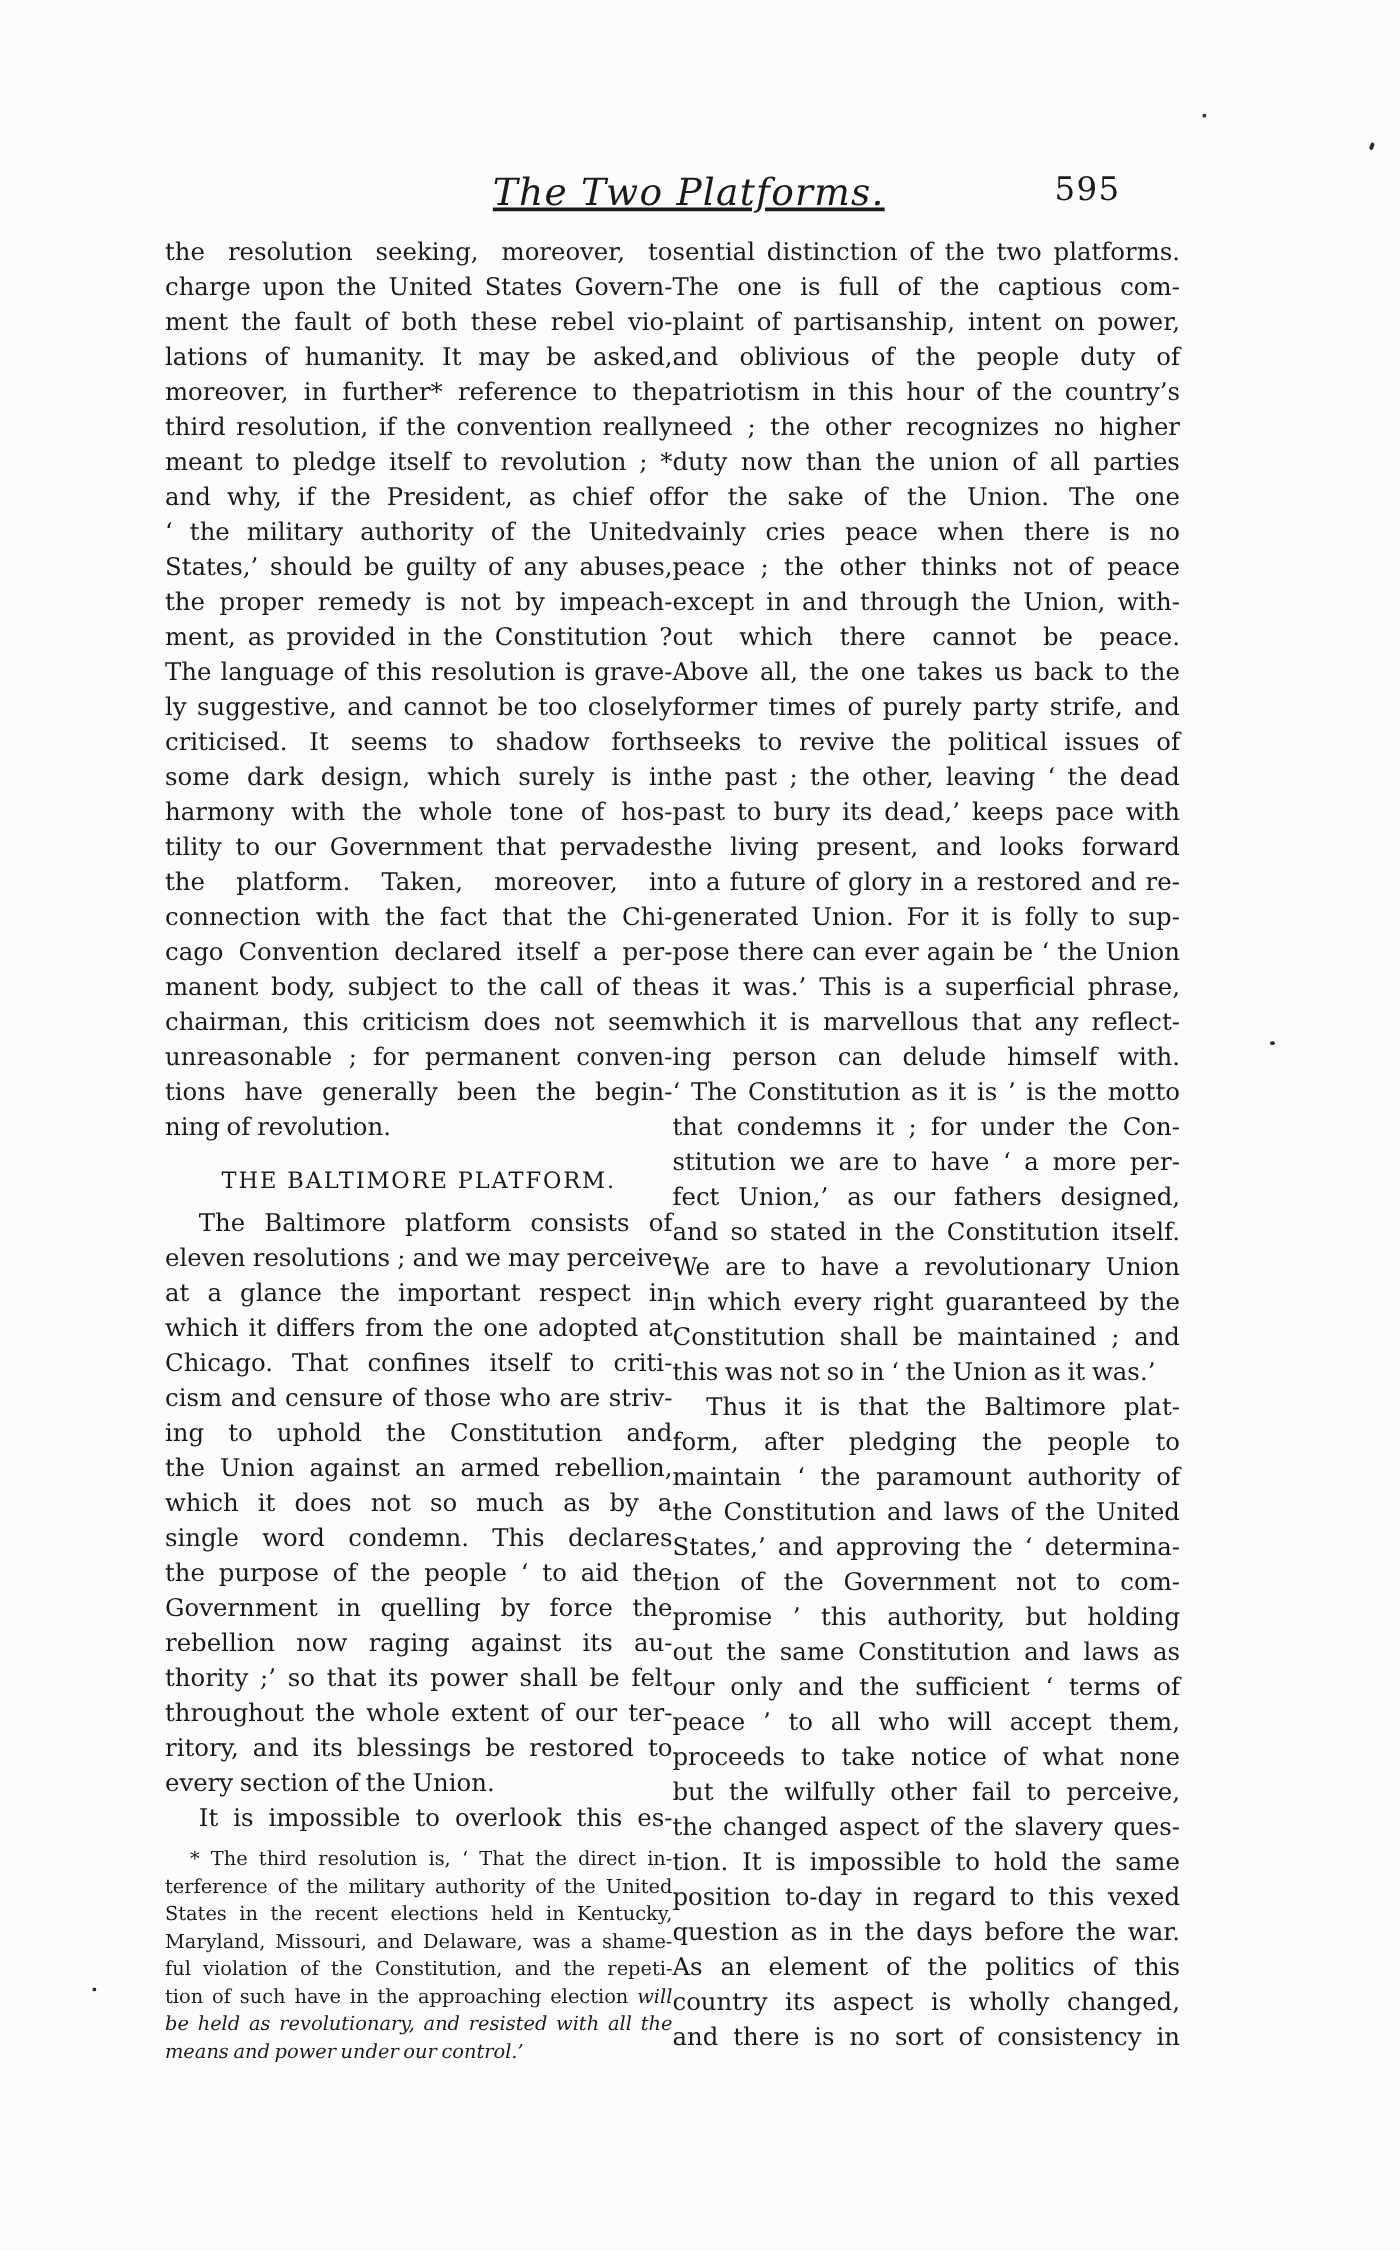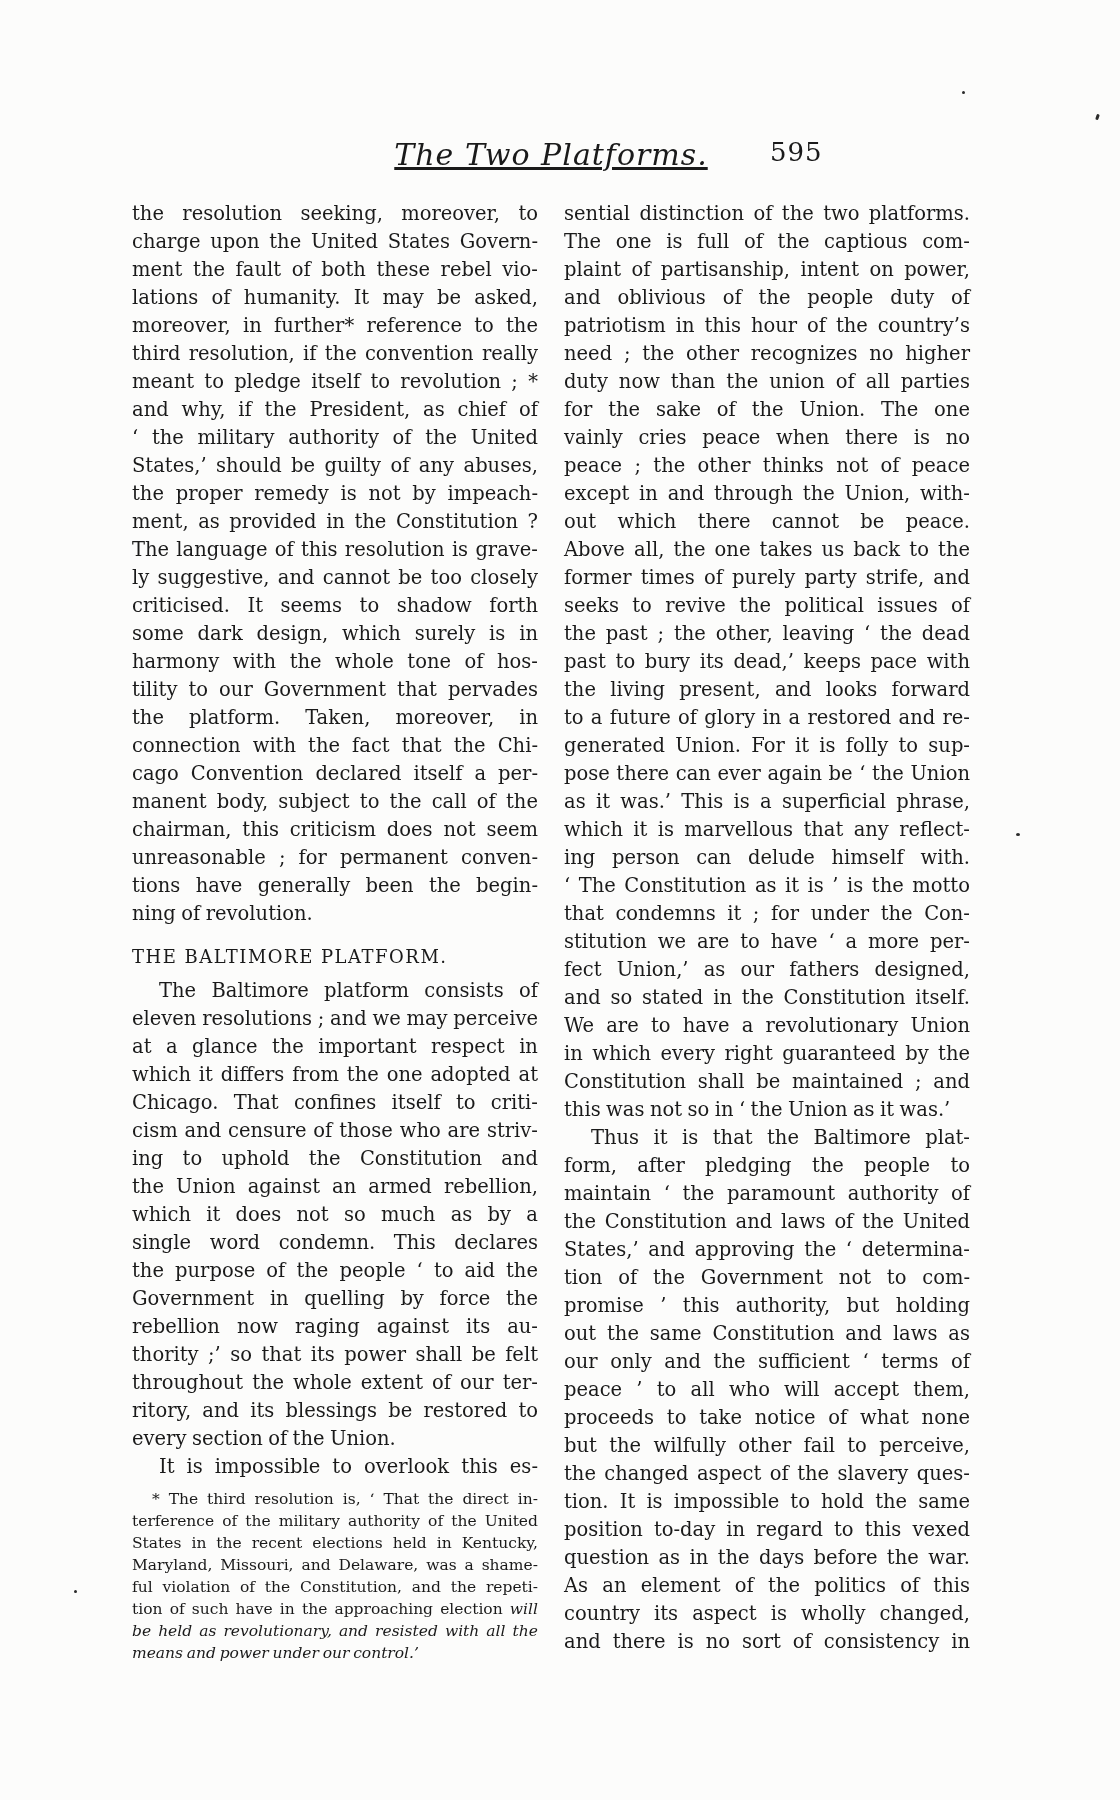--- a/index.html
+++ b/index.html
@@ -12,38 +12,38 @@
     -webkit-font-smoothing:antialiased;
   }
   .page-title{
     position:absolute;top:138px;left:132px;width:838px;
     text-align:center;font-style:italic;font-size:30px;line-height:34px;
     letter-spacing:1px;
     text-decoration:underline;
   }
   .page-number{
     position:absolute;top:136px;left:770px;width:200px;
-    text-align:left;font-size:26px;line-height:32px;letter-spacing:1px;
+    text-align:center;font-size:26px;line-height:32px;letter-spacing:1px;
   }
   .columns{
-    position:absolute;top:200px;left:132px;width:838px;
-    display:flex;gap:26px;
+    position:absolute;top:188px;left:132px;width:838px;
+    display:flex;
   }
   .column{width:406px;flex:0 0 406px;}
   .block.para{margin:0;}
   .line{
     display:flex;justify-content:space-between;gap:0.28em;
     height:28px;line-height:28px;font-size:19.5px;
     align-items:baseline;
   }
   .line span{white-space:nowrap;display:inline-block;}
   .line.last{justify-content:flex-start;align-items:flex-end;}
   .line.ind{padding-left:27px;}
   .block.heading{
-    text-align:left;font-size:18px;line-height:28px;
+    text-align:center;font-size:18px;line-height:28px;
     margin:15px 0 6px 0;letter-spacing:1.5px;
   }
   .block.footnote{margin-top:7px;}
   .block.footnote .line{
     height:22px;line-height:22px;font-size:15.5px;gap:0.24em;
   }
   .block.footnote .line.ind{padding-left:20px;}
   .it{font-style:italic;}
   .speck{position:absolute;background:#2a2a2a;border-radius:50%;}
   .speck.s1{left:962px;top:91px;width:3px;height:3px;}

